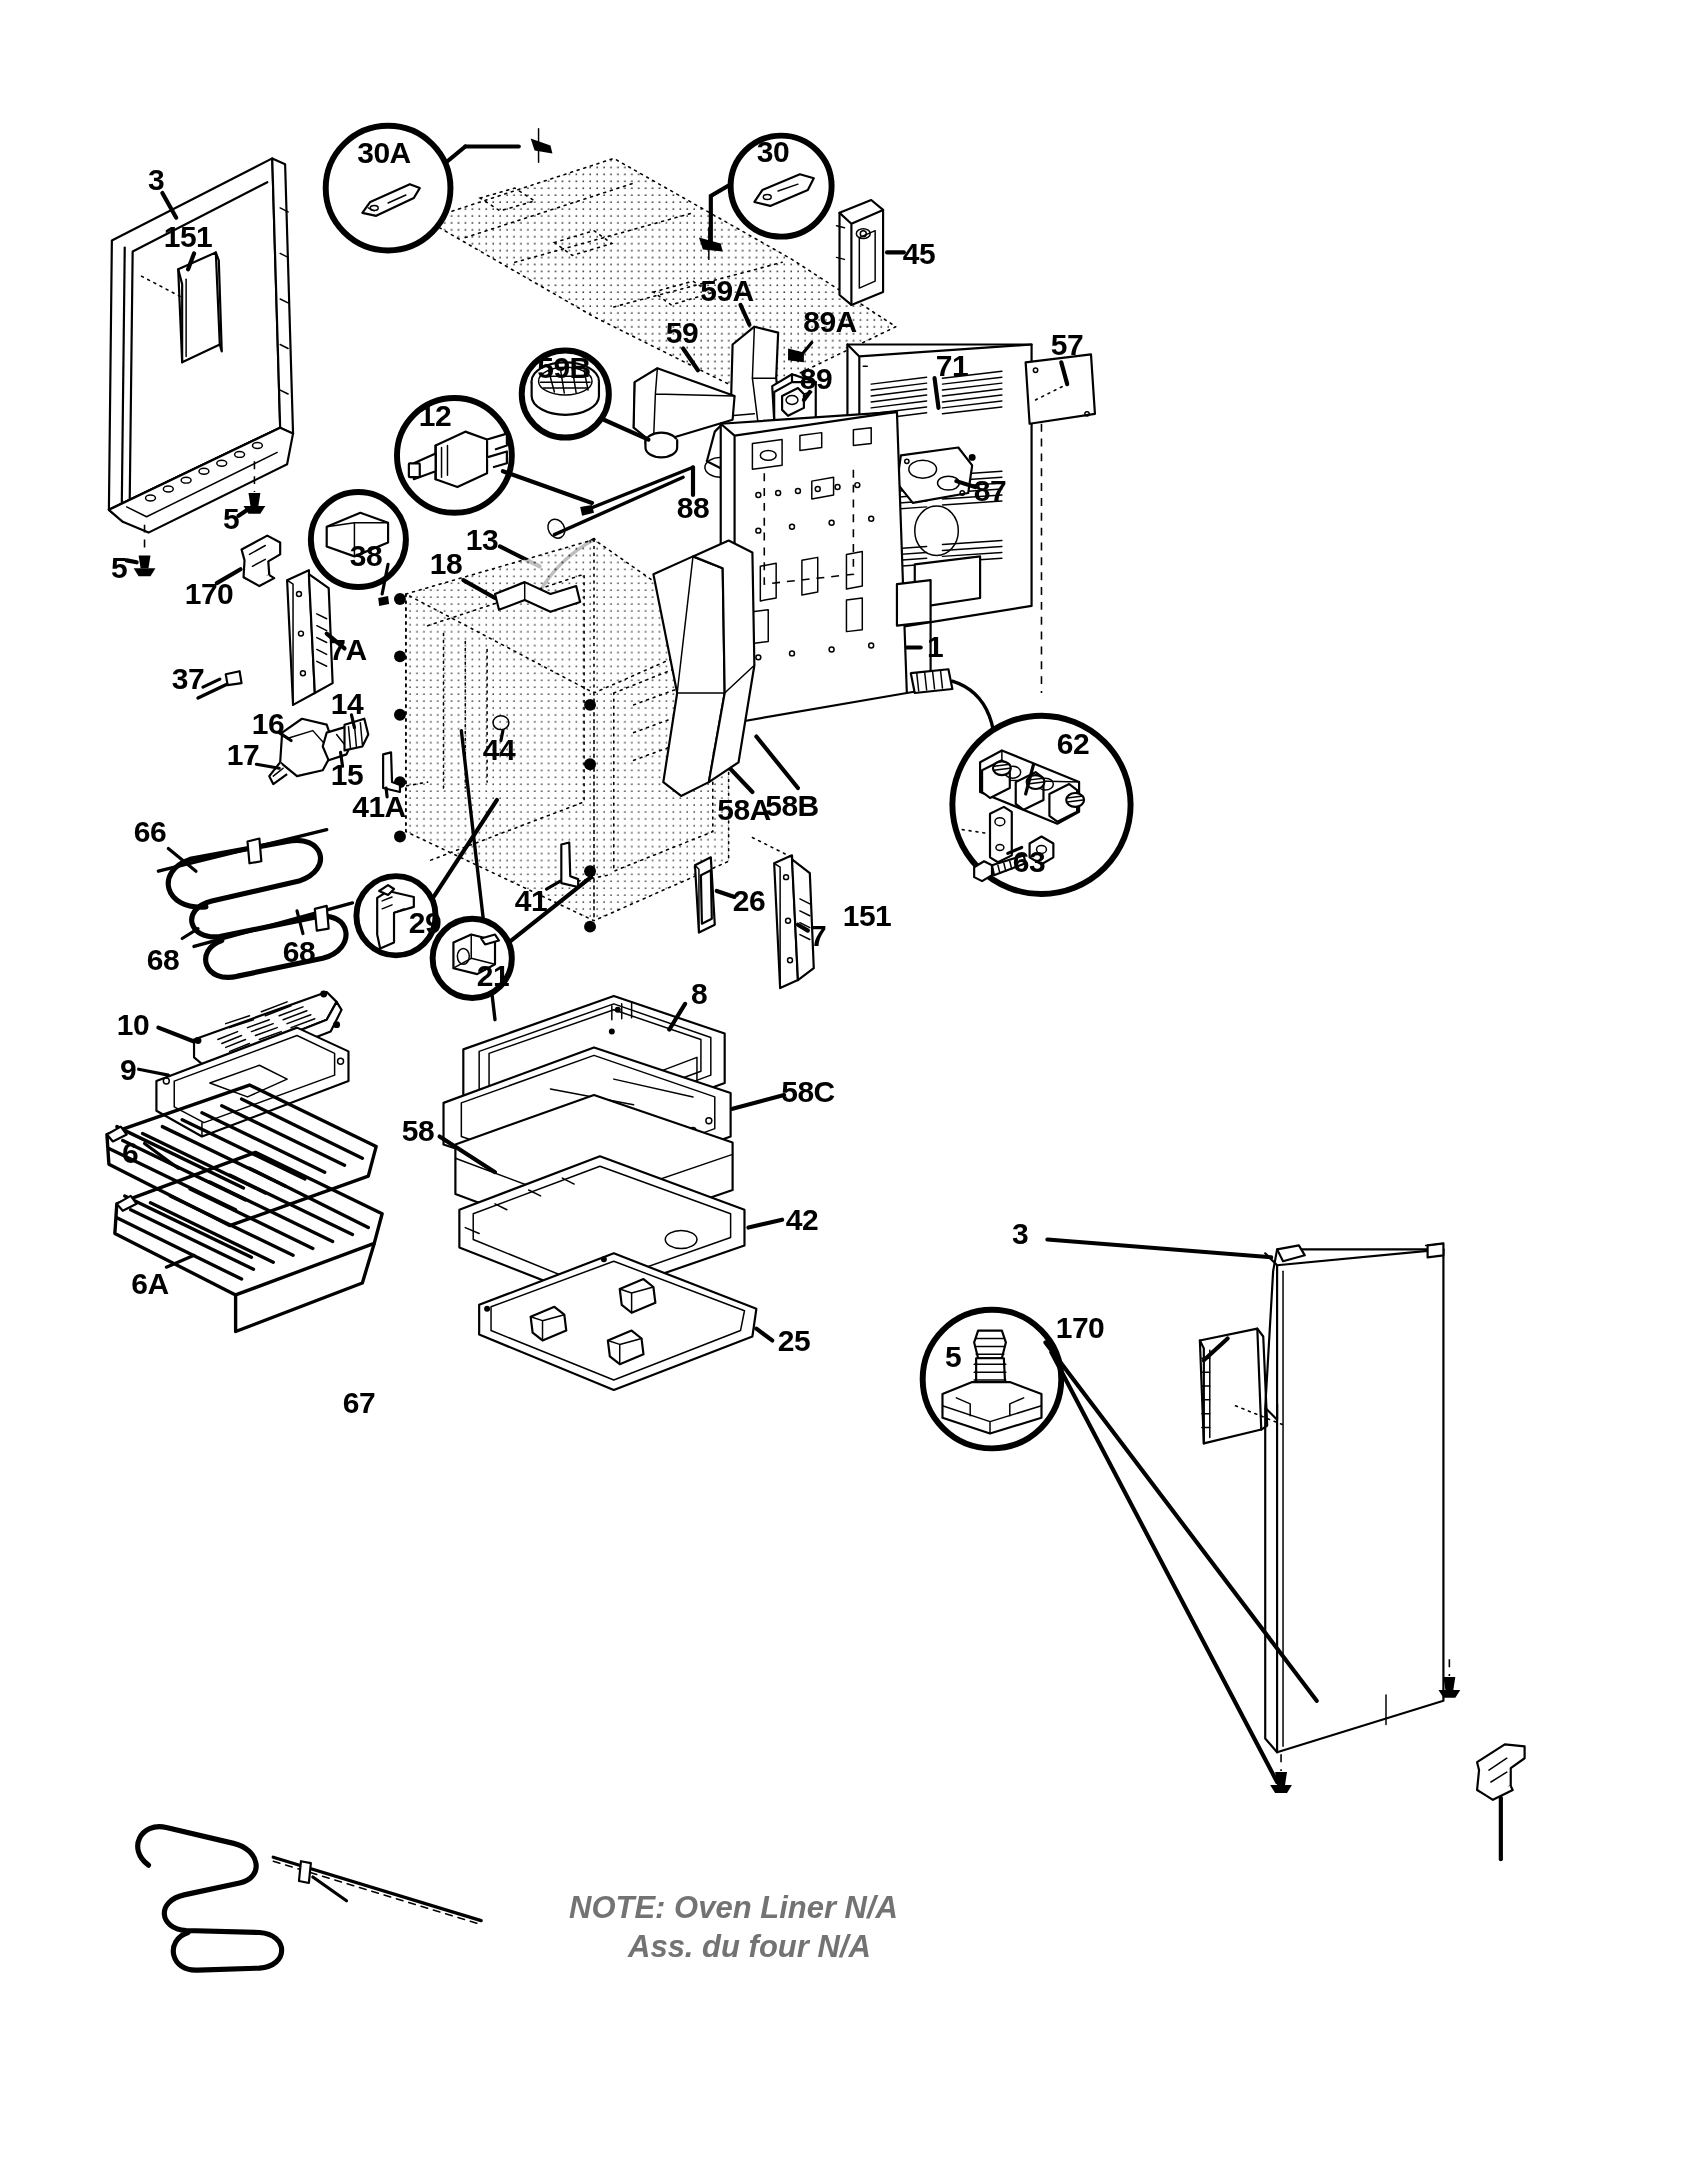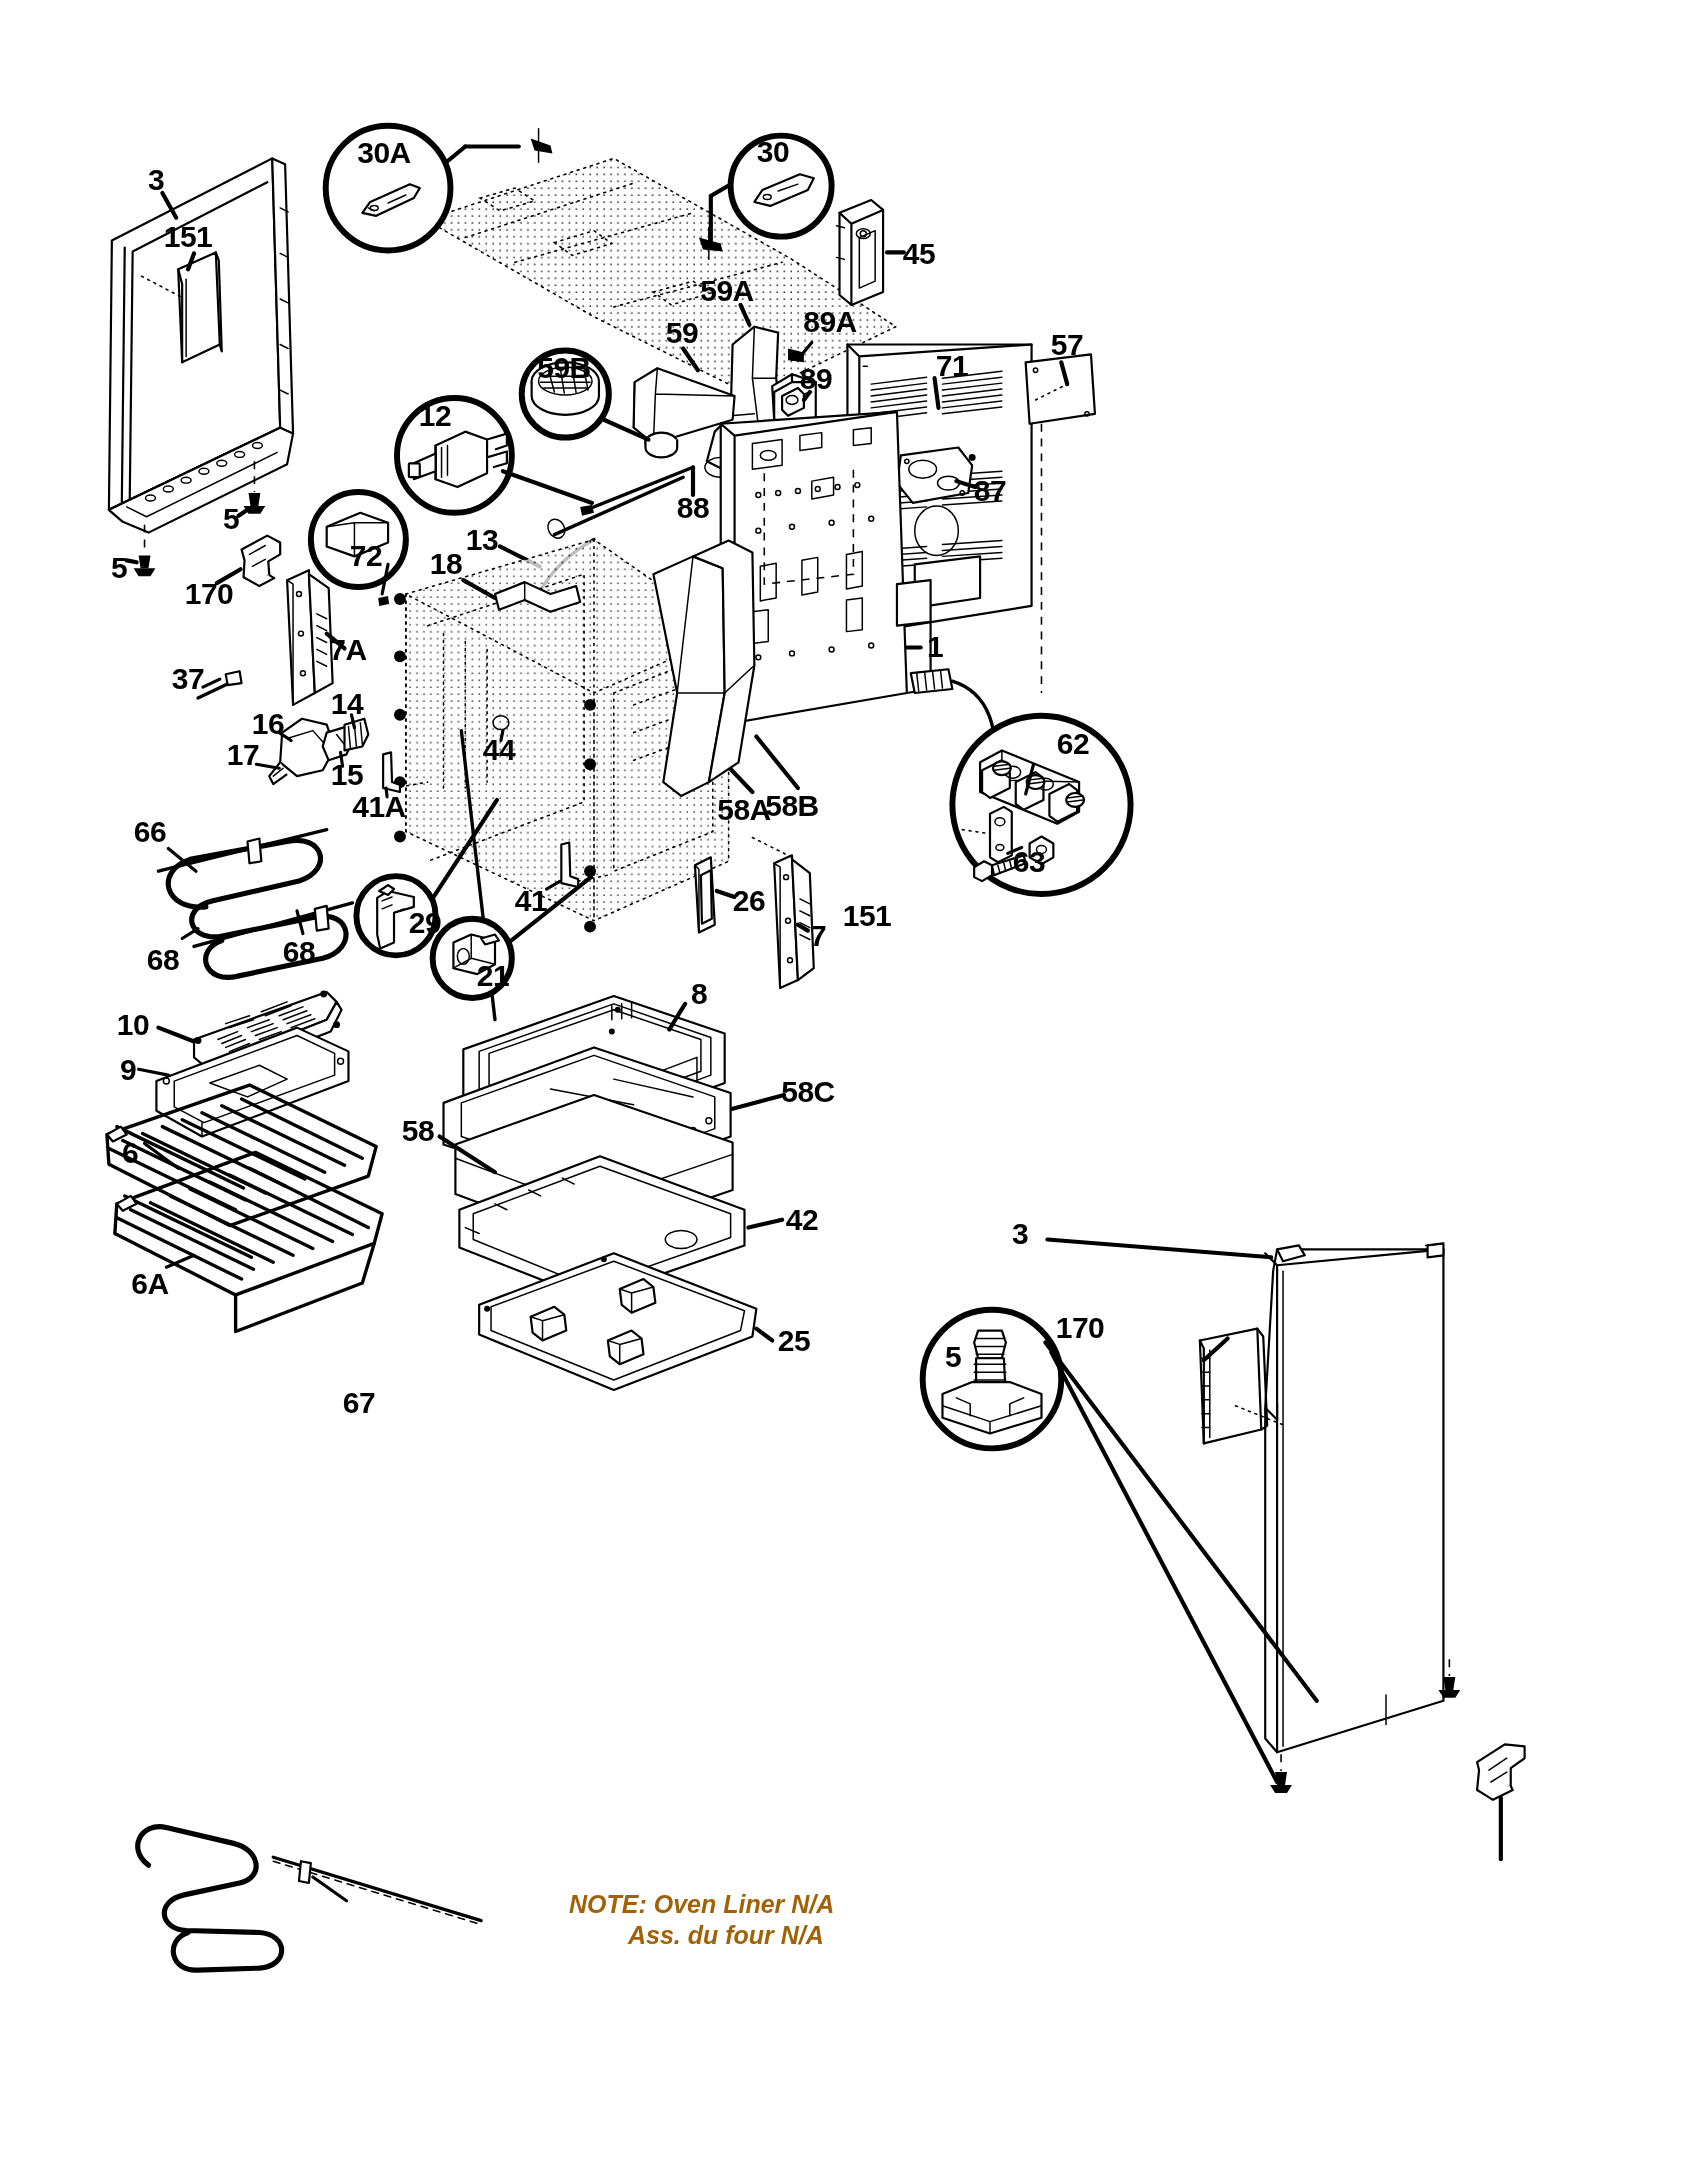--- a/index.html
+++ b/index.html
@@ -30,22 +30,22 @@
     line-height: 1;
     white-space: nowrap;
     letter-spacing: -0.5px;
     transform: translate(-50%, -50%);
   }
   .note {
     position: absolute;
     font-family: "Liberation Sans", sans-serif;
     font-weight: bold;
     font-style: italic;
-    font-size: 25px;
-    color: #a16207;
+    font-size: 31px;
+    color: #737373;
     white-space: nowrap;
     line-height: 1.25;
   }
   .note .l2 { display: block; padding-left: 59px; }
 </style>
 </head>
 <body>
 
 <div id="page">
 
@@ -671,21 +671,21 @@
   <div class="callout" style="left:1067px; top:345px;">57</div>
   <div class="callout" style="left:682px;  top:333px;">59</div>
   <div class="callout" style="left:564px;  top:368px;">59B</div>
   <div class="callout" style="left:952px;  top:366px;">71</div>
   <div class="callout" style="left:816px;  top:379px;">89</div>
   <div class="callout" style="left:435px;  top:416px;">12</div>
   <div class="callout" style="left:990px; top:491px;">87</div>
   <div class="callout" style="left:693px;  top:508px;">88</div>
   <div class="callout" style="left:231px;  top:519px;">5</div>
   <div class="callout" style="left:482px;  top:540px;text-align:center;">13</div>
-  <div class="callout" style="left:366px;  top:556px;">72</div>
+  <div class="callout" style="left:366px;  top:556px;">38</div>
   <div class="callout" style="left:119px;  top:568px;">5</div>
   <div class="callout" style="left:446px;  top:564px;">18</div>
   <div class="callout" style="left:209px;  top:594px;">170</div>
   <div class="callout" style="left:935px;  top:647px;">1</div>
   <div class="callout" style="left:348px;  top:650px;">7A</div>
   <div class="callout" style="left:188px;  top:679px;">37</div>
   <div class="callout" style="left:347px;  top:704px;">14</div>
   <div class="callout" style="left:268px;  top:724px;">16</div>
   <div class="callout" style="left:499px;  top:750px;">44</div>
   <div class="callout" style="left:1041px; top:744px;margin-left:32px;">62</div>

